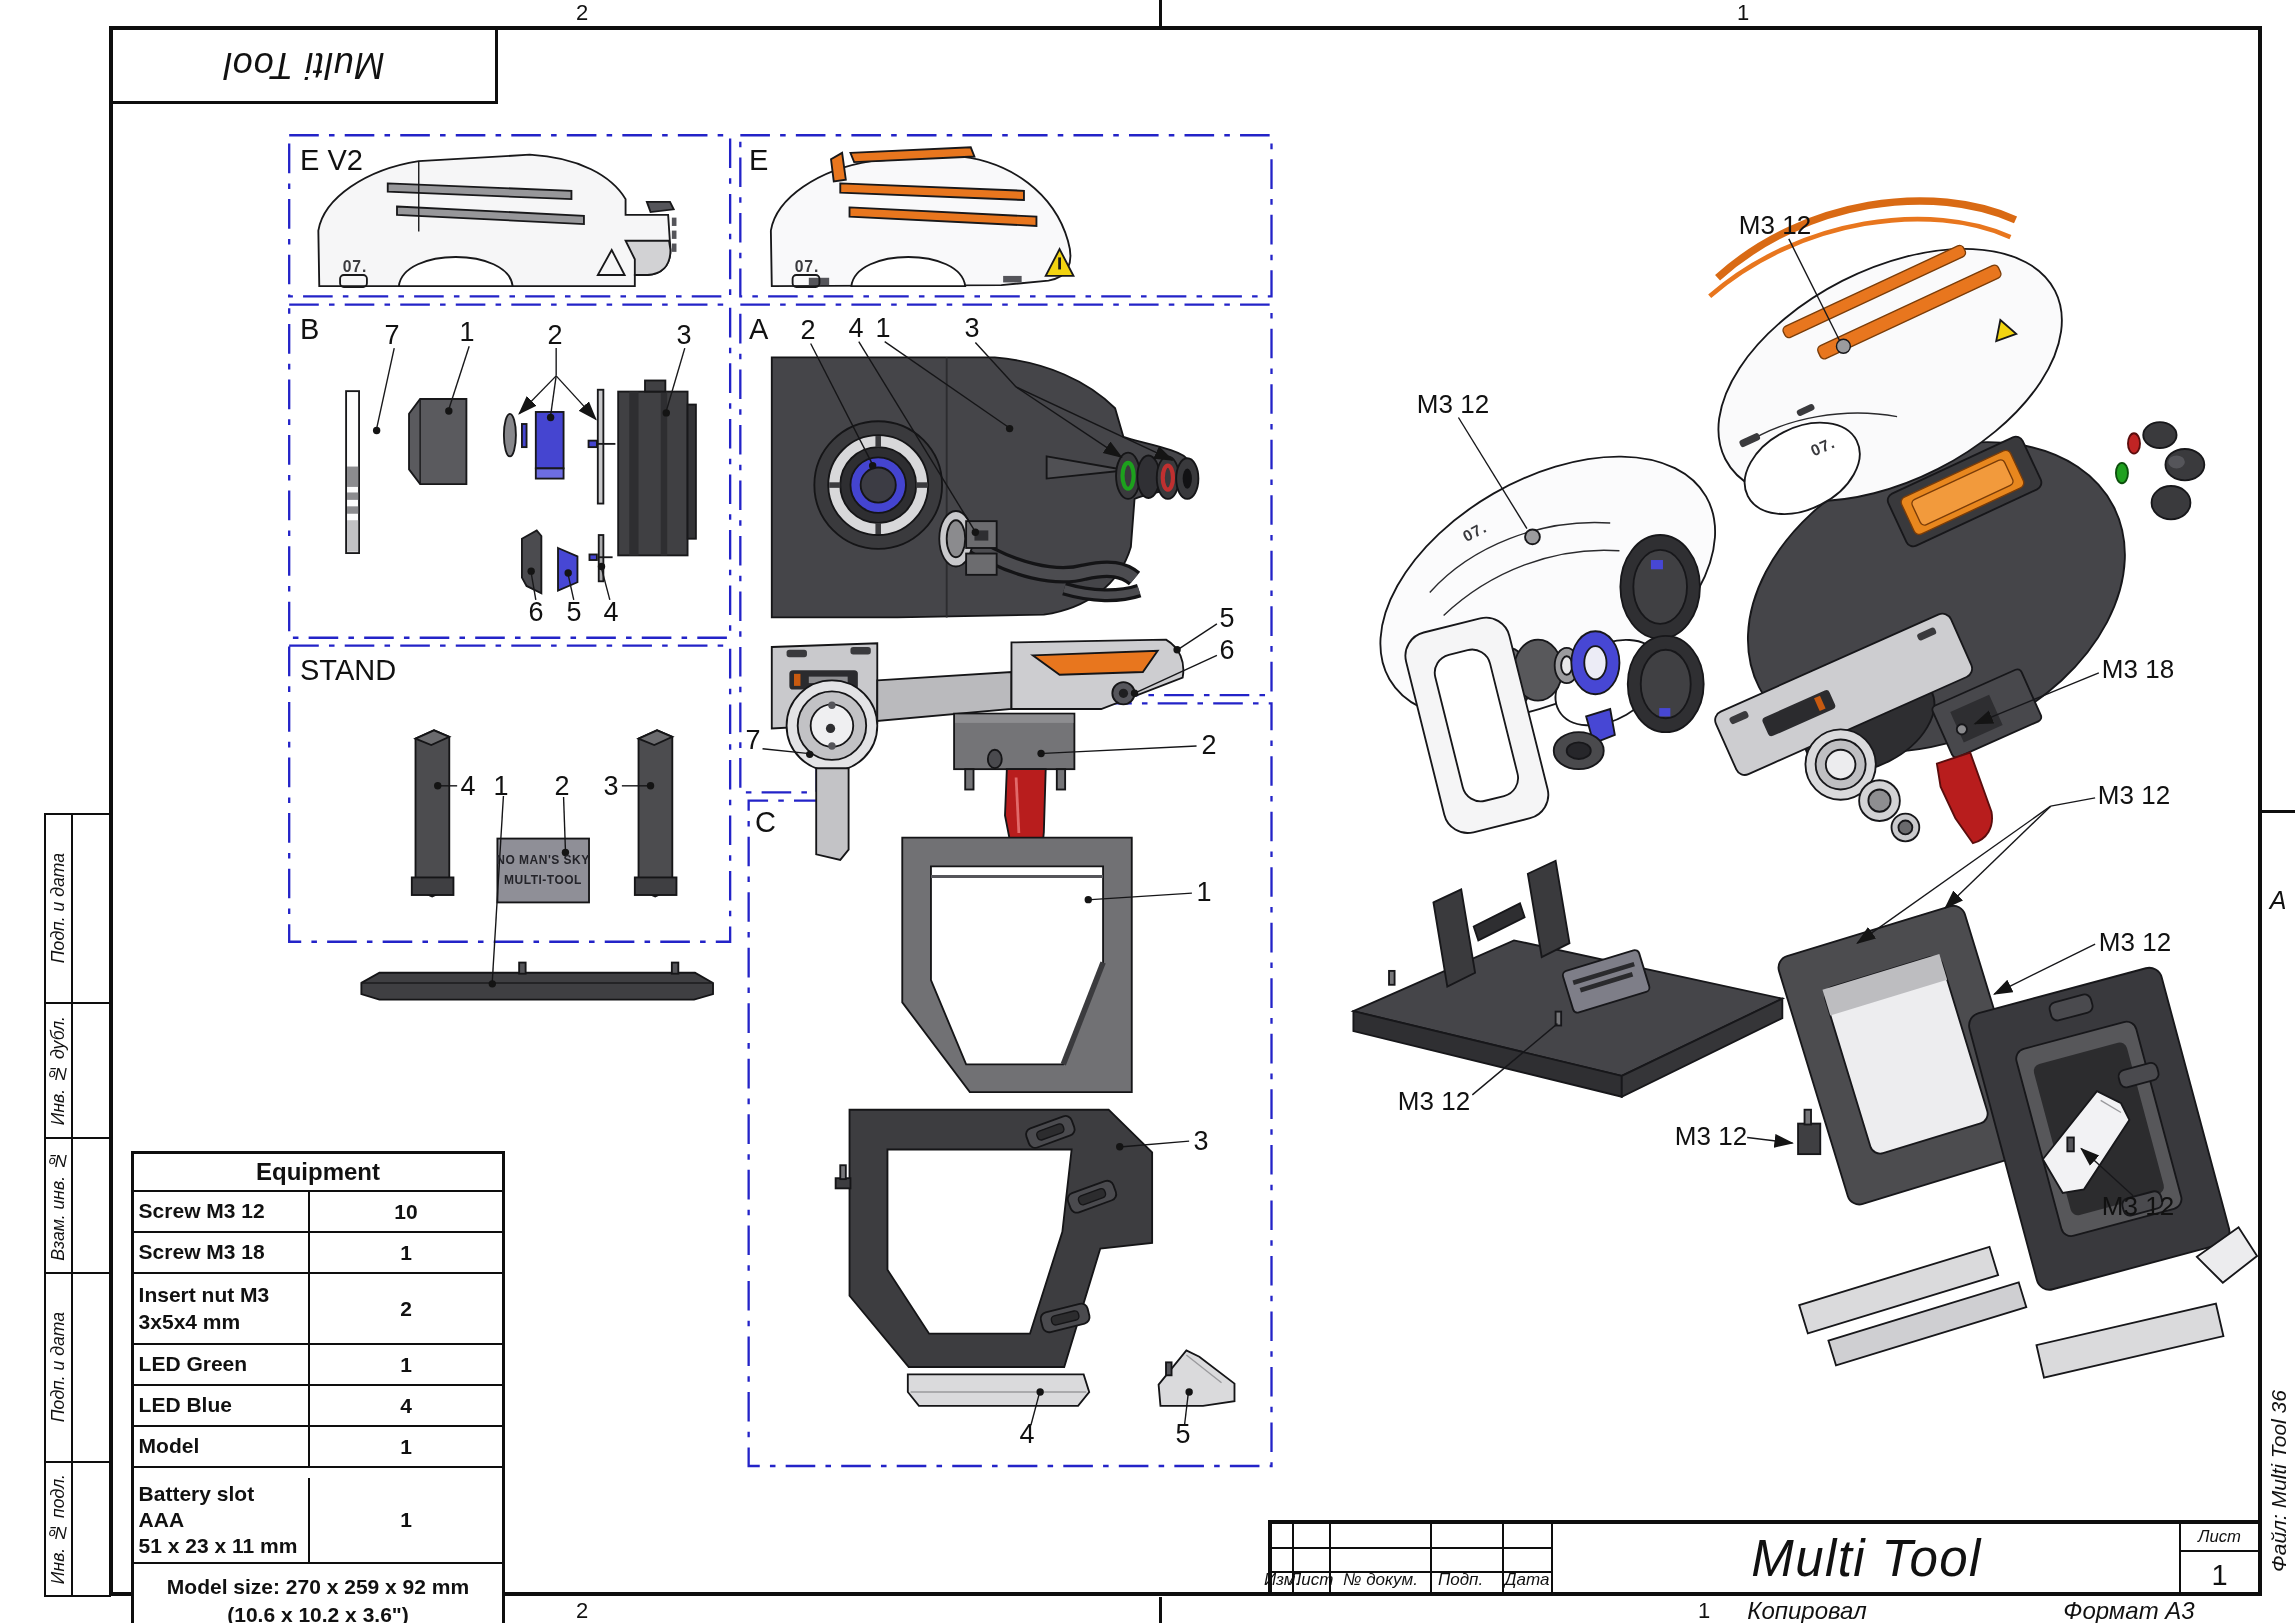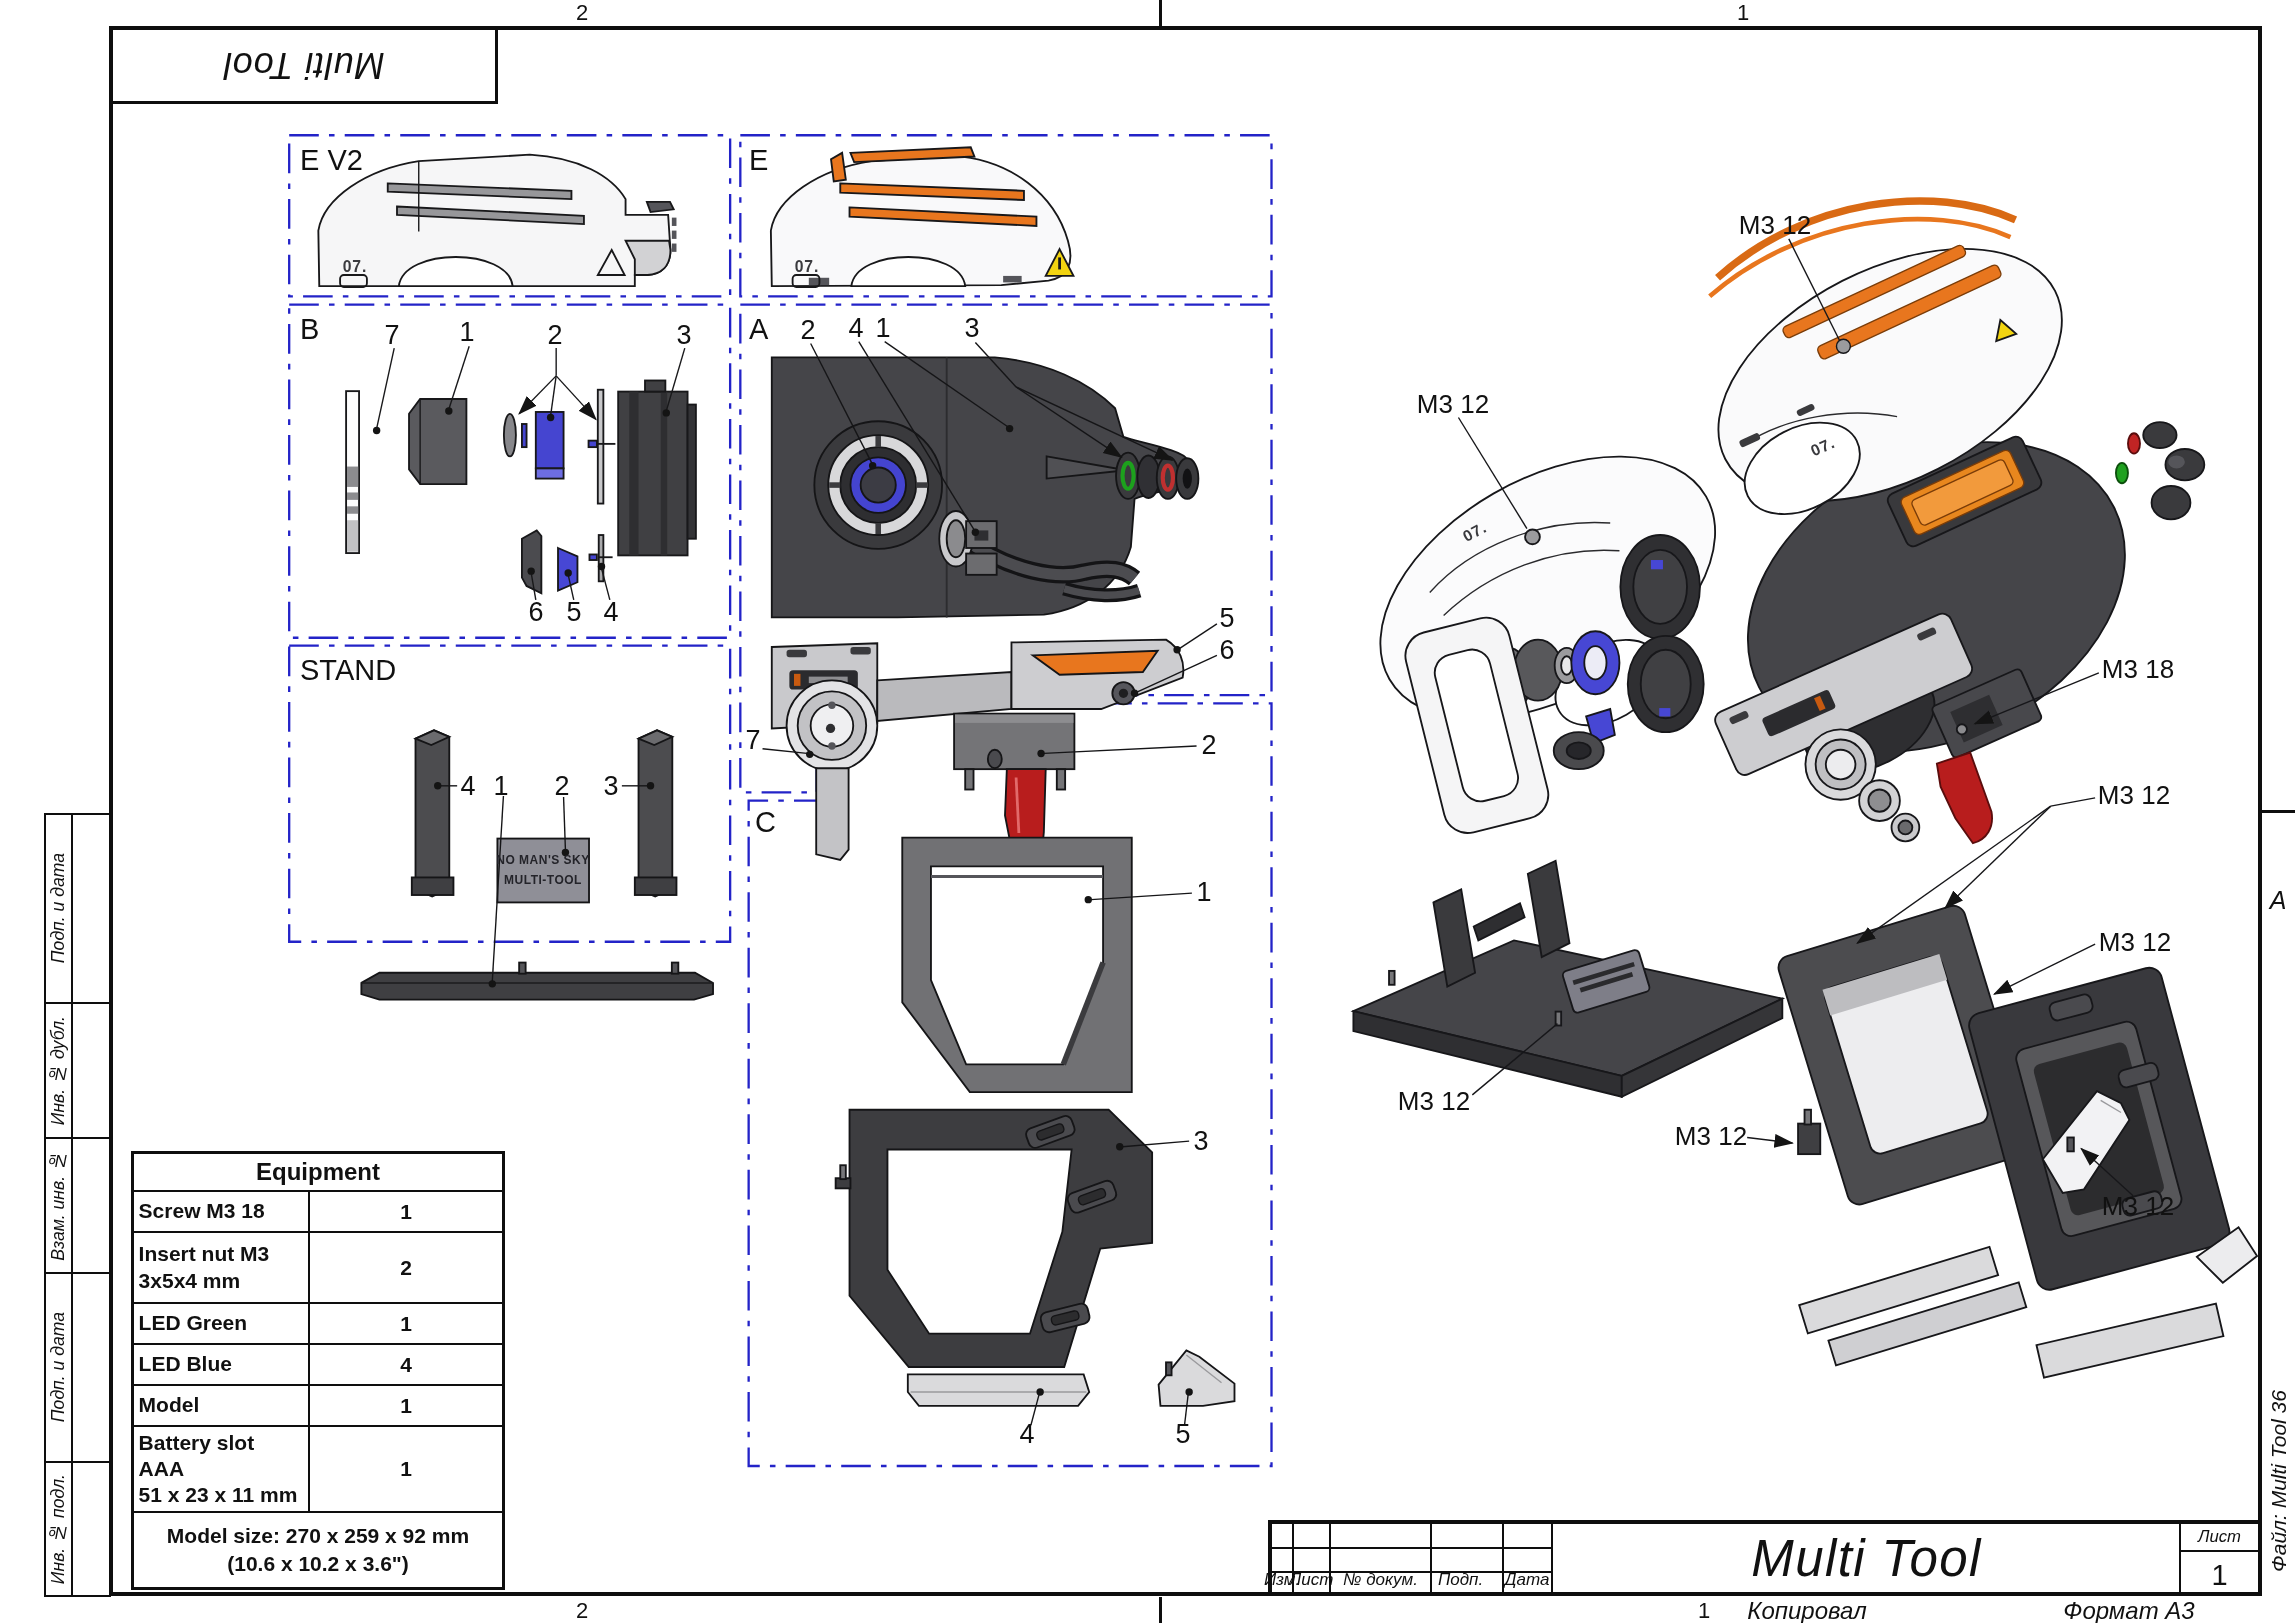--- a/index.html
+++ b/index.html
@@ -508,41 +508,45 @@
           <span>Инв. № подл.</span>
         </div>
         <div class="ss-blank"></div>
       </div>
     </div>
 
   <div class="abs eq">
     <div class="eq-h">Equipment</div>
     <div id="eq-rows">
         <div class="eq-row" style="min-height: 39px;">
+          <div class="eq-name">Screw M3 12</div>
+          <div class="eq-qty">10</div>
+        </div>
+        <div class="eq-row" style="min-height: 39px;">
           <div class="eq-name">Screw M3 18</div>
           <div class="eq-qty">1</div>
         </div>
         <div class="eq-row" style="min-height: 69px;">
           <div class="eq-name">Insert nut M3
 3x5x4 mm</div>
           <div class="eq-qty">2</div>
         </div>
         <div class="eq-row" style="min-height: 39px;">
           <div class="eq-name">LED Green</div>
           <div class="eq-qty">1</div>
         </div>
         <div class="eq-row" style="min-height: 39px;">
           <div class="eq-name">LED Blue</div>
           <div class="eq-qty">4</div>
         </div>
         <div class="eq-row" style="min-height: 39px;">
           <div class="eq-name">Model</div>
           <div class="eq-qty">1</div>
         </div>
-        <div class="eq-row" style="min-height: 69px;">
+        <div class="eq-row" style="min-height: 69px; margin-top: 10px;">
           <div class="eq-name">Battery slot AAA
 51 x 23 x 11 mm</div>
           <div class="eq-qty">1</div>
         </div>
       </div>
     <div class="eq-f">Model size: 270 x 259 x 92 mm
 (10.6 x 10.2 x 3.6")</div>
   </div>
 
   <div class="abs tb">

